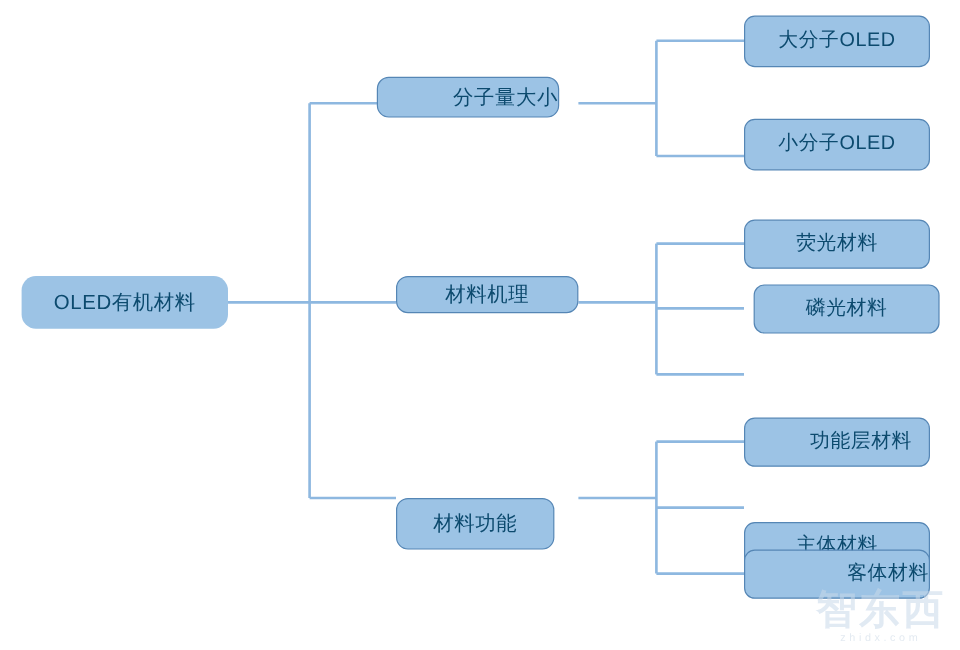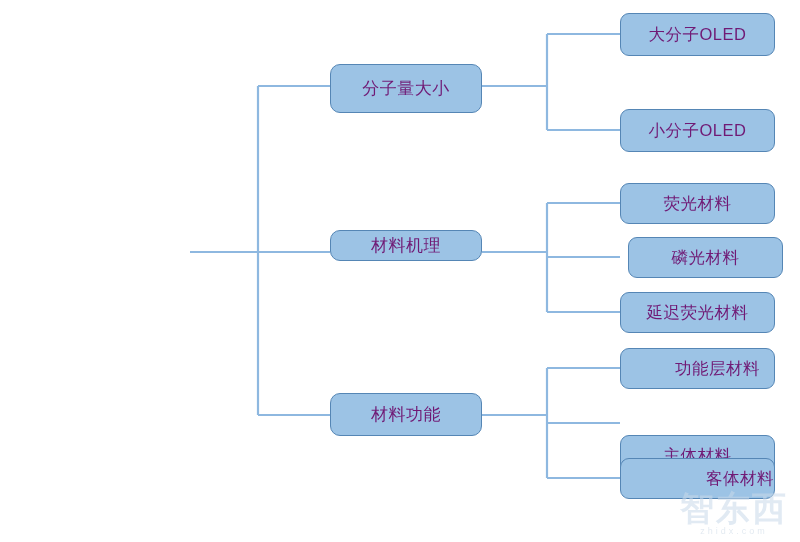--- a/index.html
+++ b/index.html
@@ -37,21 +37,21 @@
   .node {
     position: absolute;
     z-index: 2;
     box-sizing: border-box;
     display: flex;
     align-items: center;
     justify-content: center;
     background: #9cc3e5;
     border: 1.4px solid #5586b5;
     border-radius: 9px;
-    color: #701a75;
+    color: #0c4a6e;
     letter-spacing: 0.5px;
     white-space: nowrap;
     font-weight: 400;
   }
 
   .node-label {
     display: block;
     line-height: 1;
     transform: translateY(-0.5px);
   }
@@ -132,52 +132,52 @@
       <path d="M 547 312 L 620 312"></path>
 
       <path d="M 482 415 L 547 415"></path>
       <path d="M 547 368 L 547 478"></path>
       <path d="M 547 368 L 620 368"></path>
       <path d="M 547 423 L 620 423"></path>
       <path d="M 547 478 L 620 478"></path>
     </g>
   </svg>
 
+  <div class="node root" style="left:18px; top:230px; width:172px; height:44px;">
+    <span class="node-label">OLED有机材料</span>
+  </div>
 
-  <div class="node level2" style="left:330px; top:64px; width:152px; height:49px;">
+  <div class="node level2" style="left:314px; top:64px; width:152px; height:34px;justify-content:flex-end;">
     <span class="node-label">分子量大小</span>
   </div>
 
   <div class="node level2" style="left:330px; top:230px; width:152px; height:31px;">
     <span class="node-label">材料机理</span>
   </div>
 
-  <div class="node level2" style="left:330px; top:393px; width:152px; height:43px;justify-content:center;">
+  <div class="node level2" style="left:330px; top:415px; width:132px; height:43px;justify-content:center;">
     <span class="node-label">材料功能</span>
   </div>
 
   <div class="node level3" style="left:620px; top:13px; width:155px; height:43px;">
     <span class="node-label">大分子OLED</span>
   </div>
 
-  <div class="node level3" style="left:620px; top:109px; width:155px; height:43px;">
+  <div class="node level3" style="left:620px; top:99px; width:155px; height:43px;">
     <span class="node-label">小分子OLED</span>
   </div>
 
   <div class="node level3" style="left:620px; top:183px; width:155px; height:41px;">
     <span class="node-label">荧光材料</span>
   </div>
 
   <div class="node level3" style="left:628px; top:237px; width:155px; height:41px;">
     <span class="node-label">磷光材料</span>
   </div>
 
-  <div class="node level3" style="left:620px; top:292px; width:155px; height:41px;">
-    <span class="node-label">延迟荧光材料</span>
-  </div>
 
   <div class="node level3" style="left:620px; top:348px; width:155px; height:41px;padding-left:40px;">
     <span class="node-label">功能层材料</span>
   </div>
 
   <div class="node level3" style="left:620px; top:403px; width:155px; height:41px;margin-top:32px;">
     <span class="node-label">主体材料</span>
   </div>
 
   <div class="node level3" style="left:620px; top:458px; width:155px; height:41px;justify-content:flex-end;">

